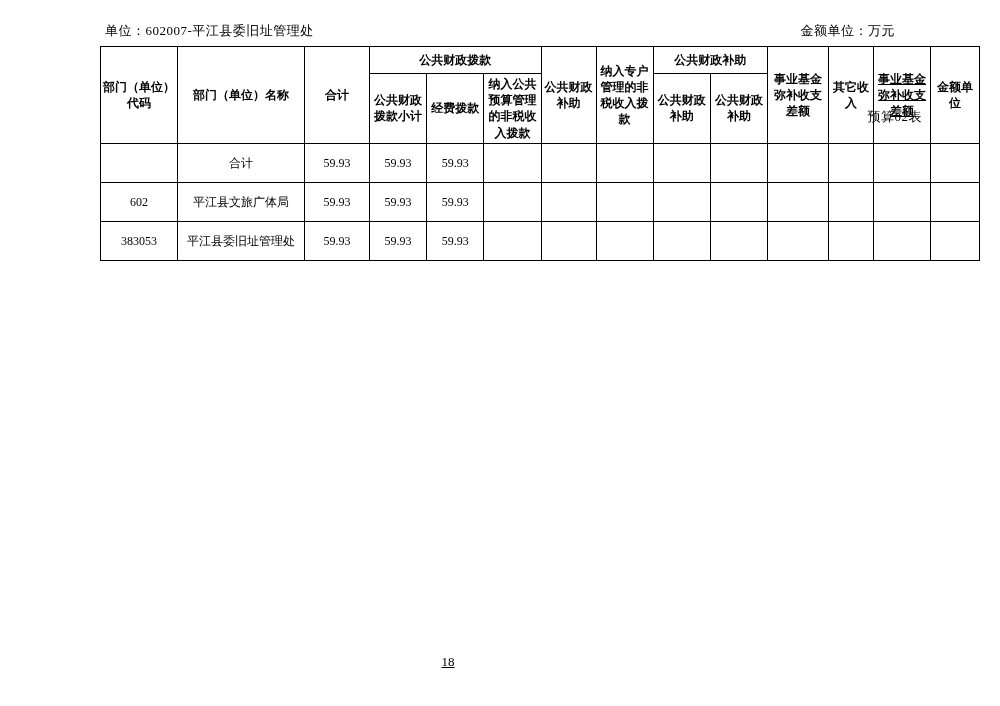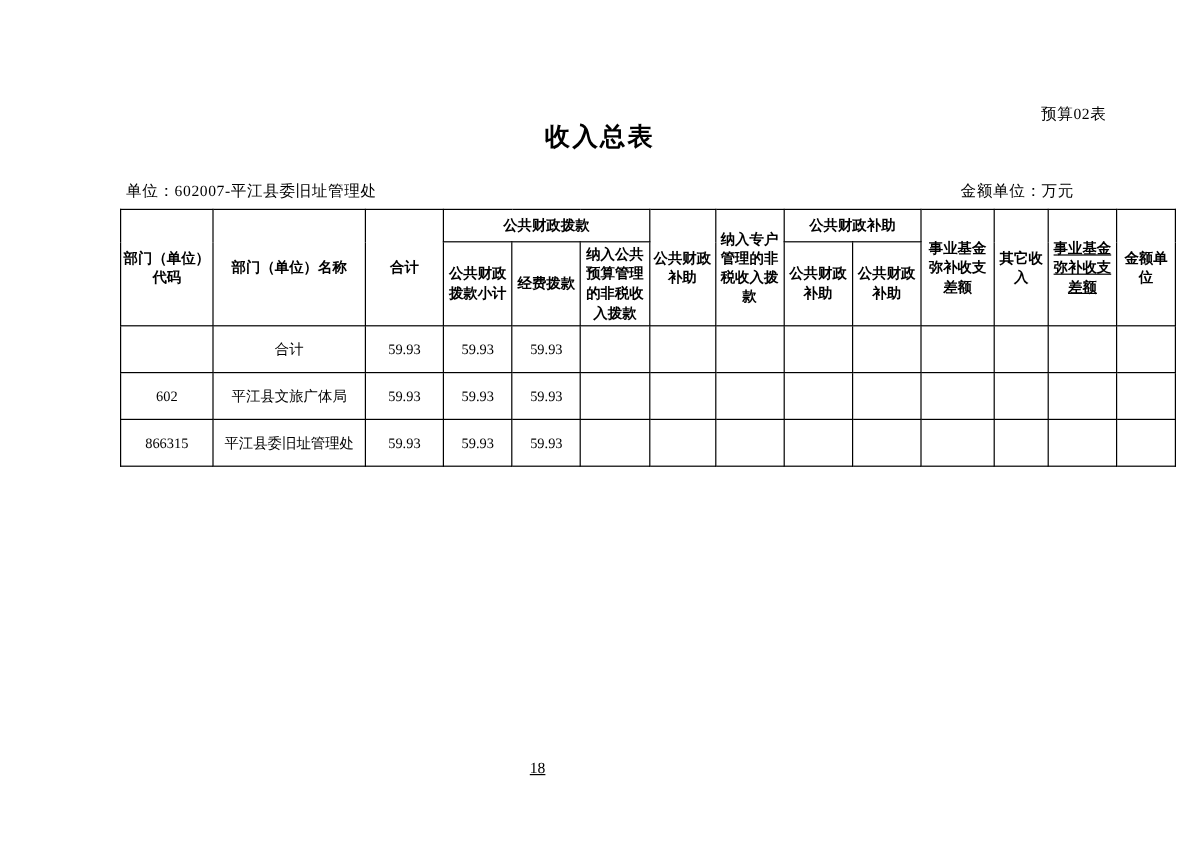--- a/index.html
+++ b/index.html
@@ -102,21 +102,20 @@
     text-decoration: underline;
   }
 </style>
 </head>
 <body>
 
 <div class="page">
 
   <div class="form-code">预算02表</div>
 
-  <h1 class="doc-title">收入总表</h1>
 
   <div class="meta-row">
     <div class="meta-left">单位：602007-平江县委旧址管理处</div>
     <div class="meta-right">金额单位：万元</div>
   </div>
 
   <table class="budget">
     <thead>
       <tr>
         <th class="cell-dept-code" rowspan="3">部门（单位）代码</th>
@@ -167,21 +166,21 @@
         <td></td>
         <td></td>
         <td></td>
         <td></td>
         <td></td>
         <td></td>
         <td></td>
         <td></td>
       </tr>
       <tr>
-        <td>866315</td>
+        <td>383053</td>
         <td>平江县委旧址管理处</td>
         <td>59.93</td>
         <td>59.93</td>
         <td>59.93</td>
         <td></td>
         <td></td>
         <td></td>
         <td></td>
         <td></td>
         <td></td>

